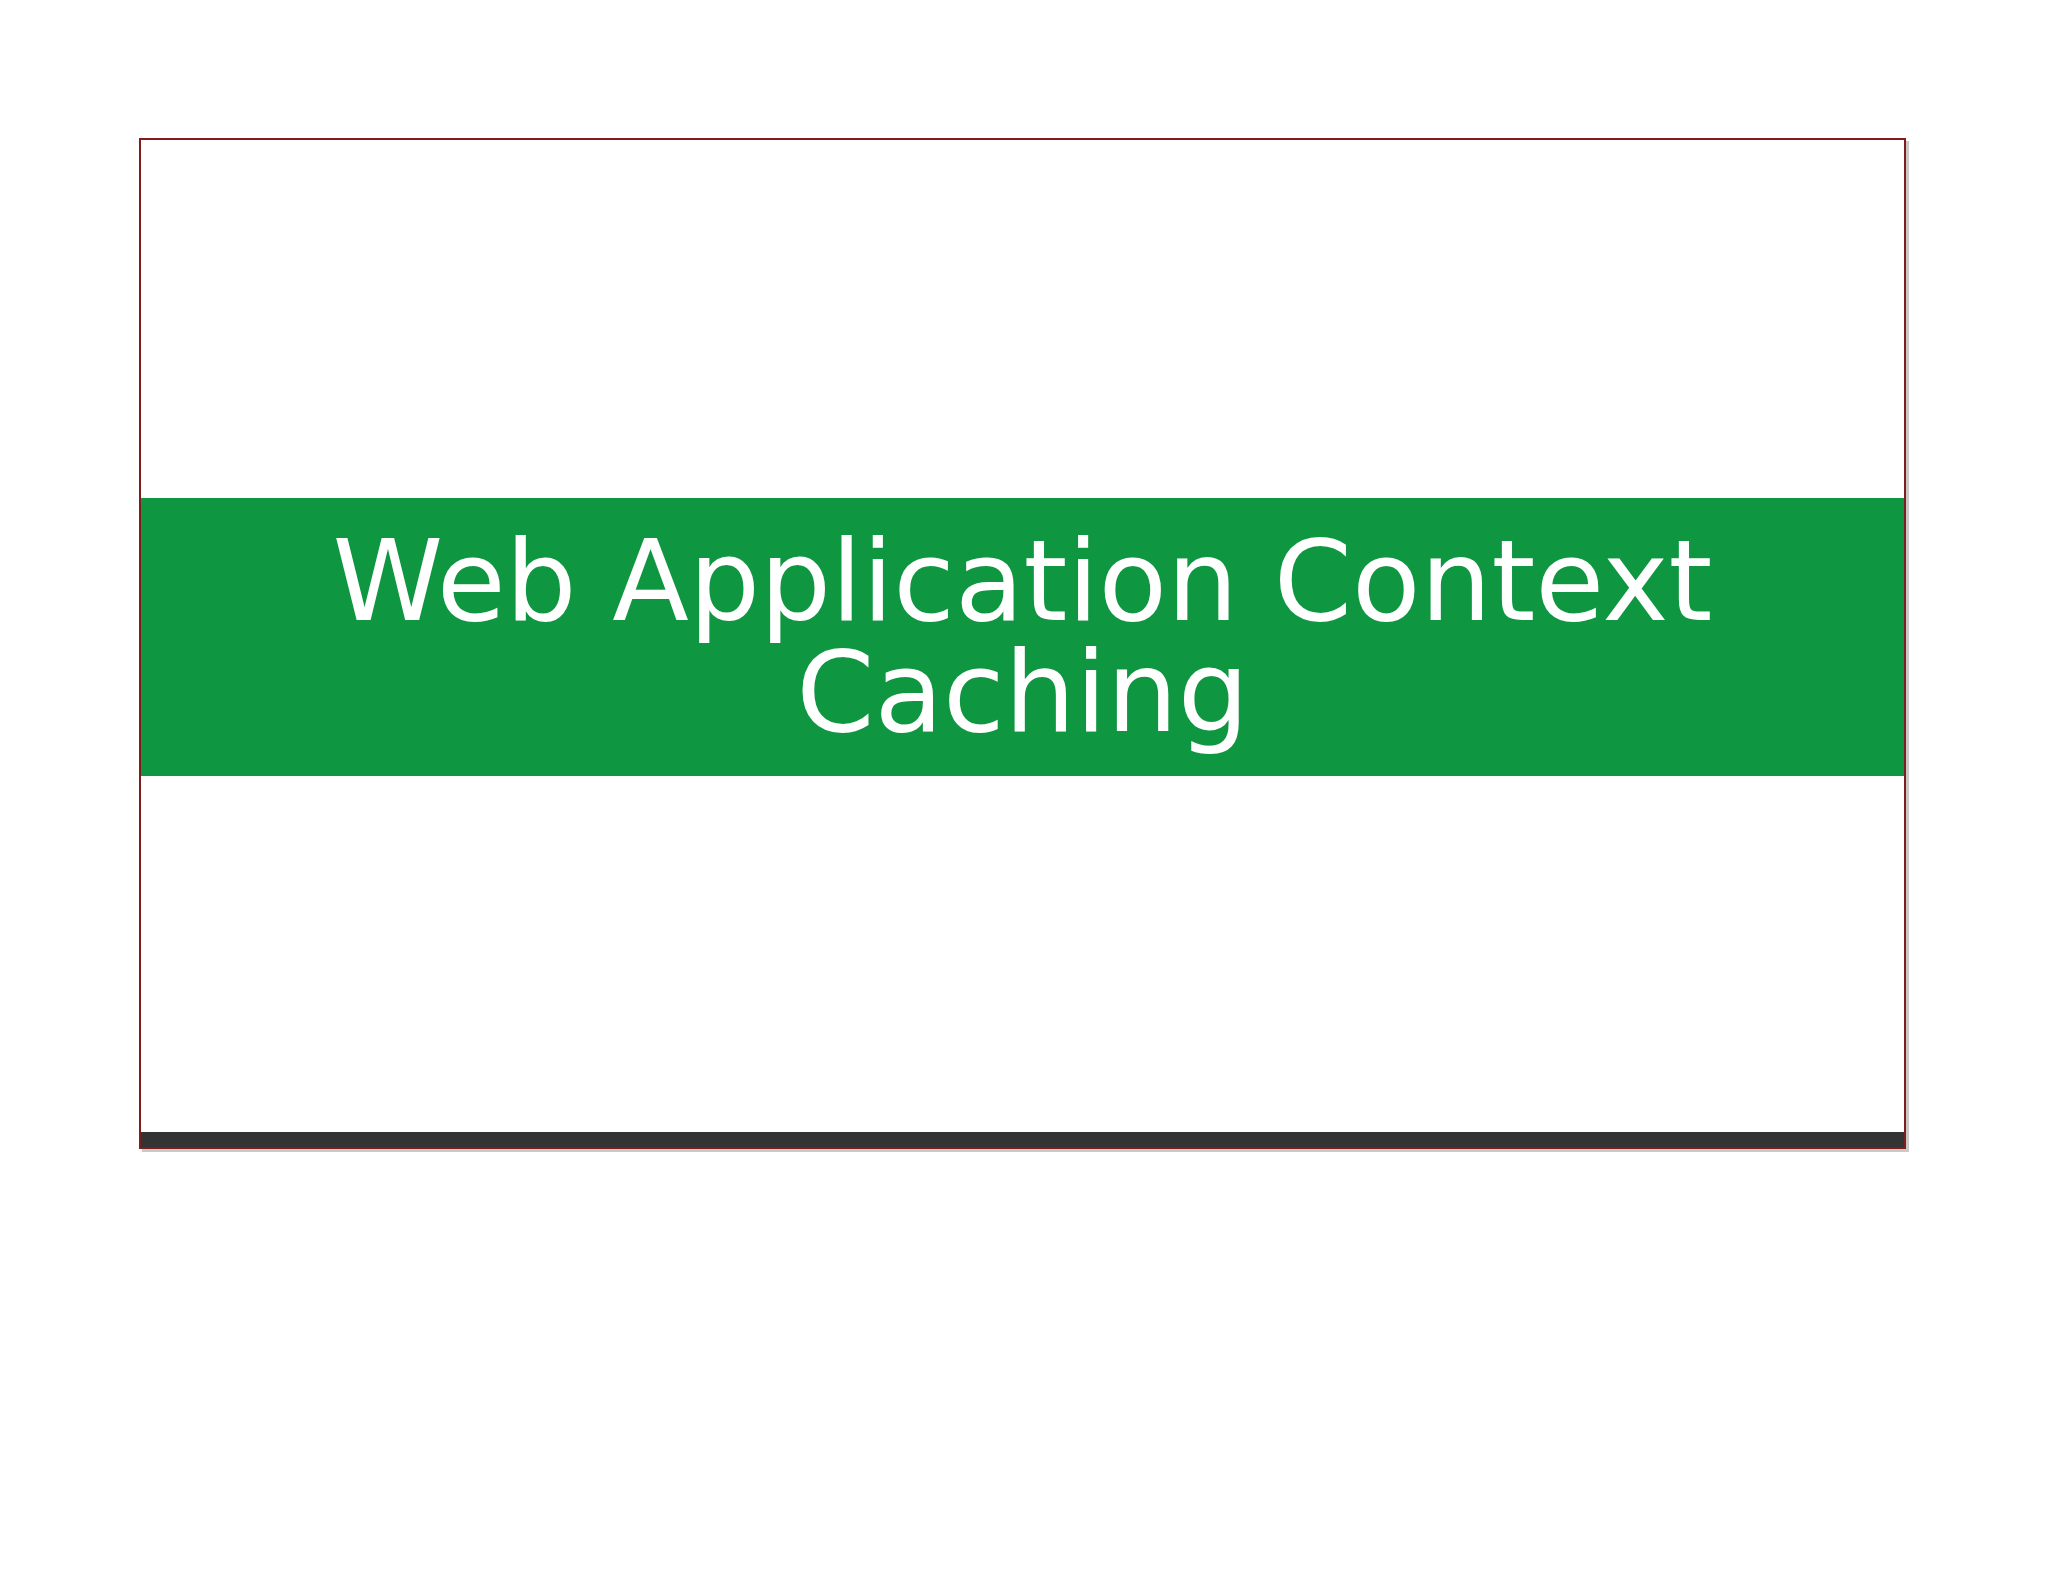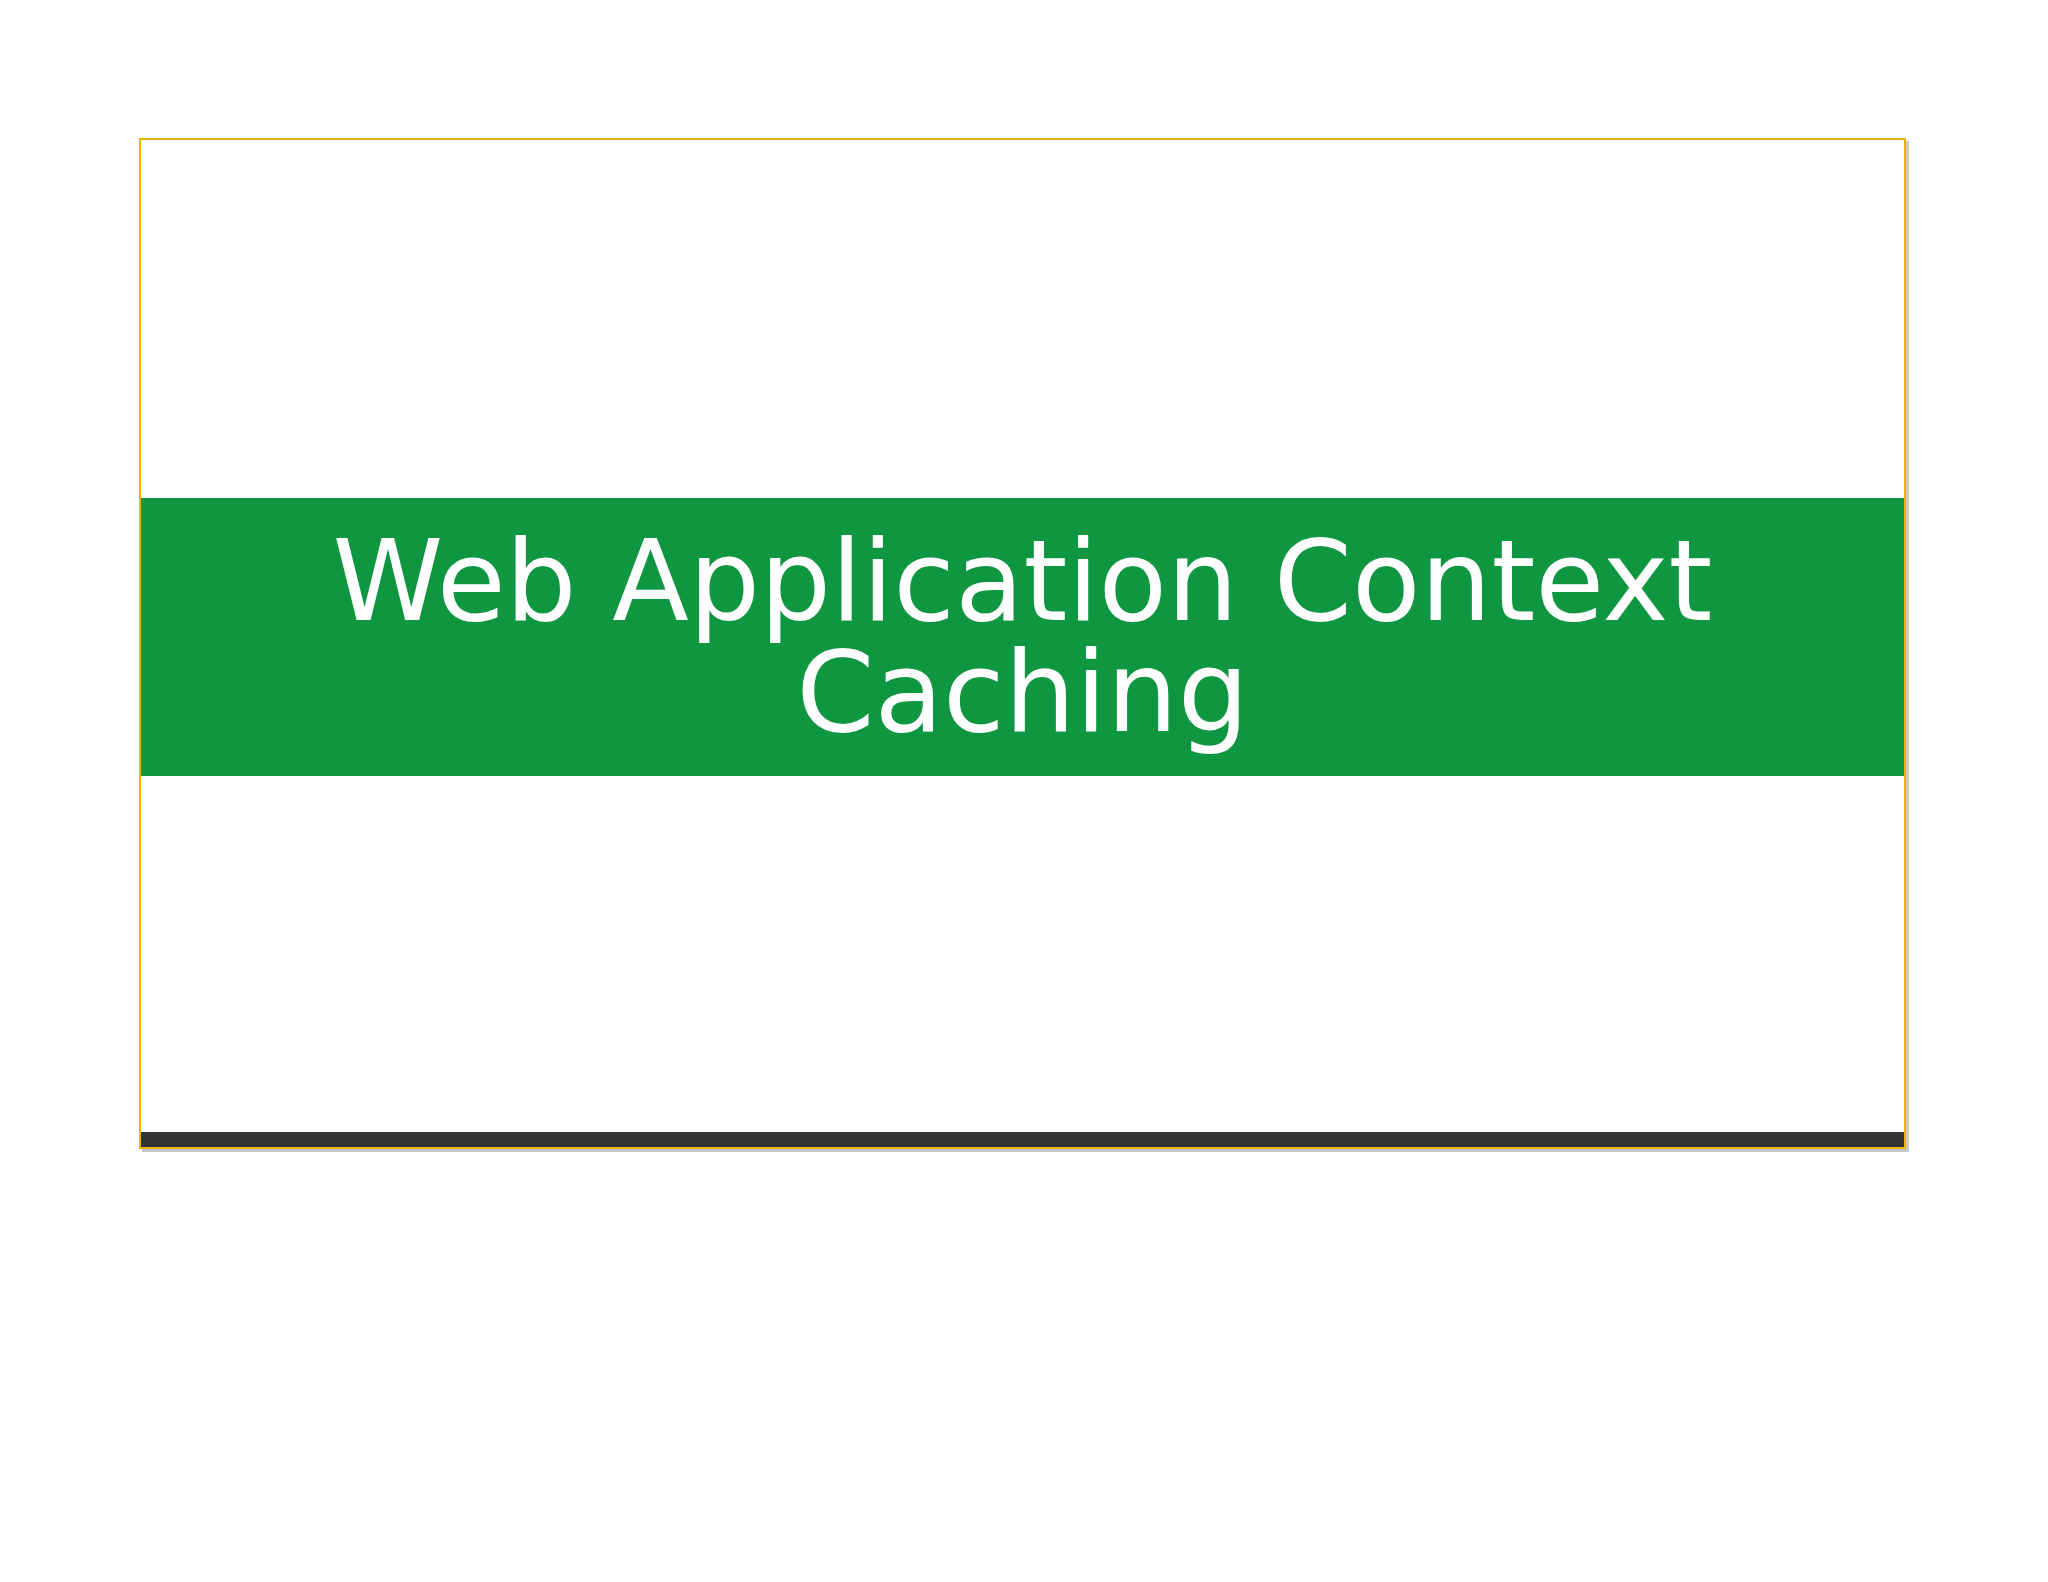--- a/index.html
+++ b/index.html
@@ -17,21 +17,21 @@
     background: #ffffff;
     overflow: hidden;
   }
   .slide {
     position: absolute;
     left: 139px;
     top: 138px;
     width: 1767px;
     height: 1011px;
     background: #ffffff;
-    border: 2px solid #eab308;
+    border: 2px solid #7f1d1d;
     box-sizing: border-box;
     box-shadow: 3px 3px 0 #c9c9c9;
   }
   .title-band {
     position: absolute;
     left: 0;
     right: 0;
     top: 358px;
     height: 278px;
     background: #0f9640;

